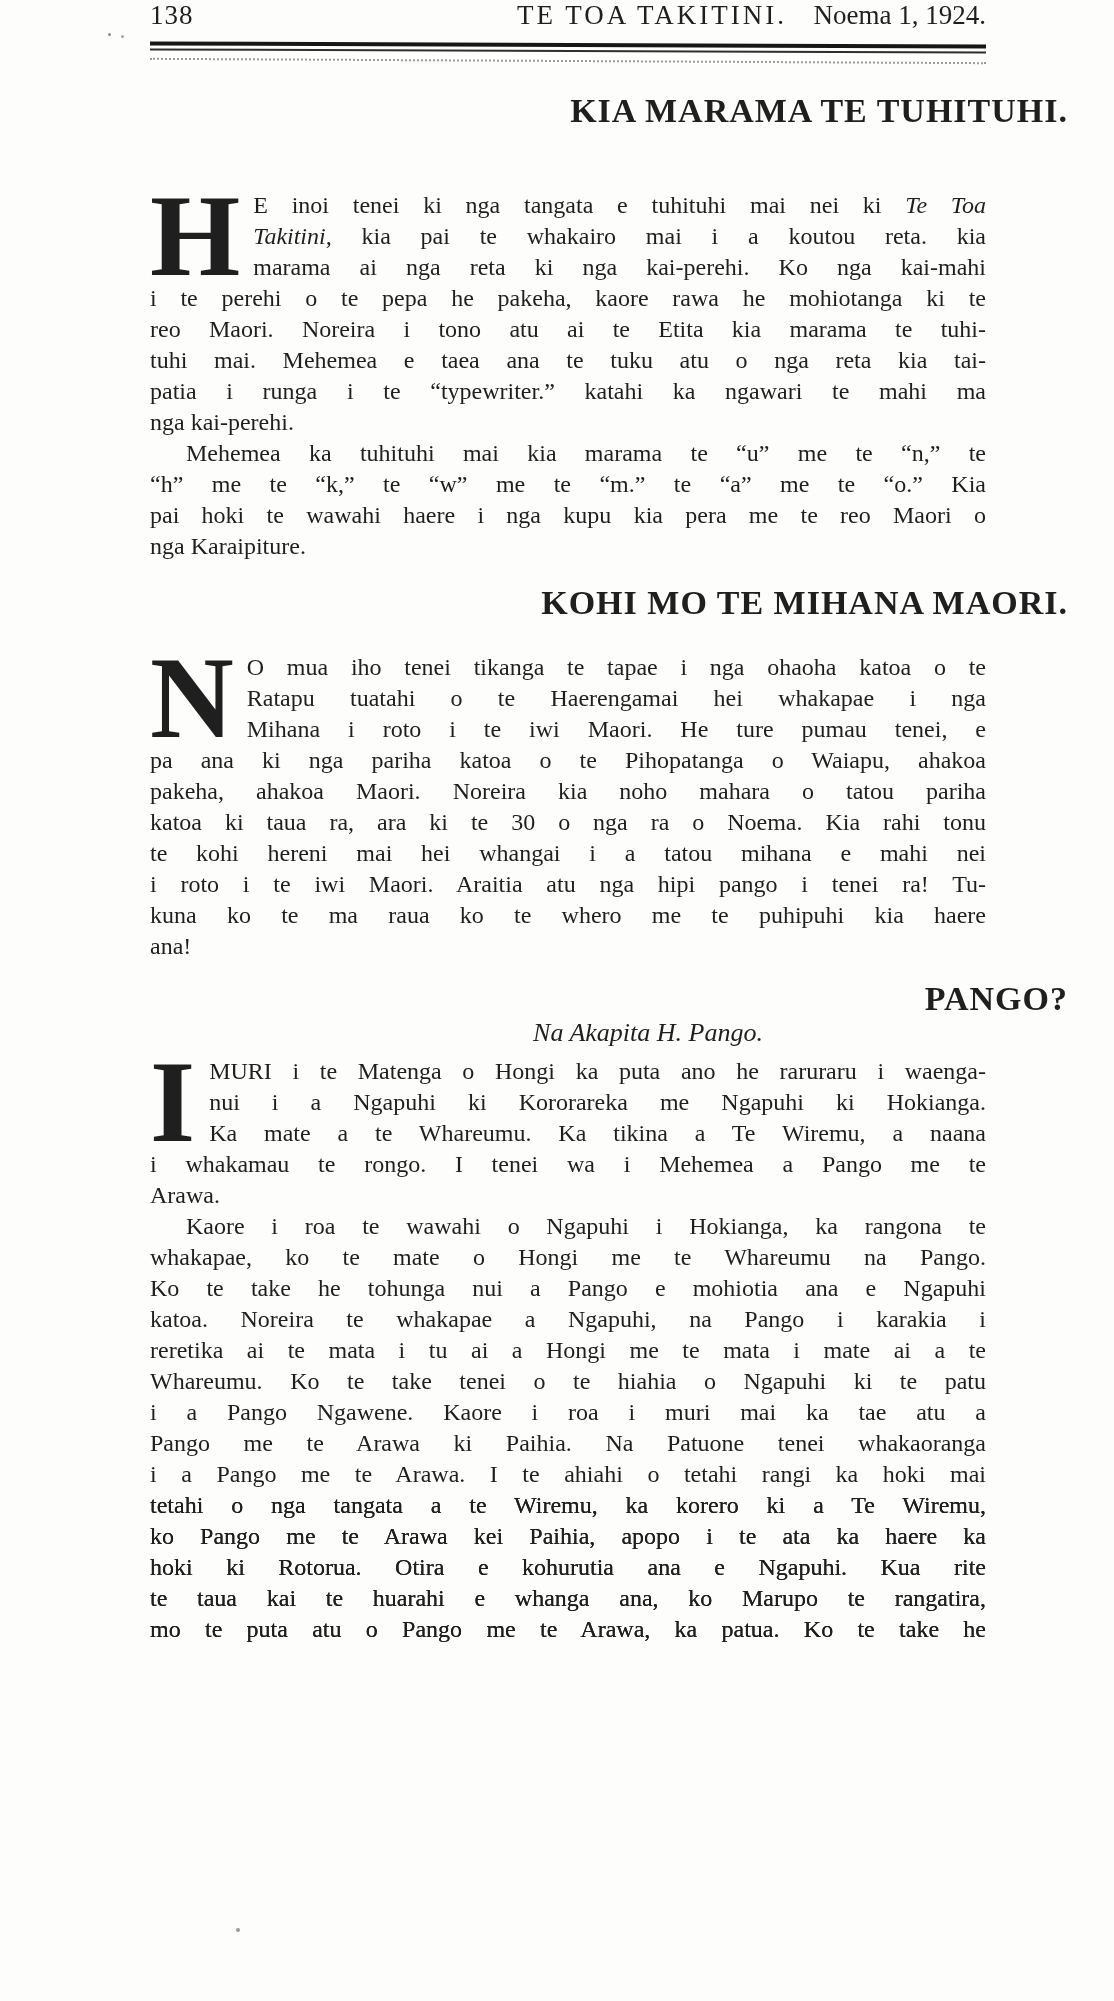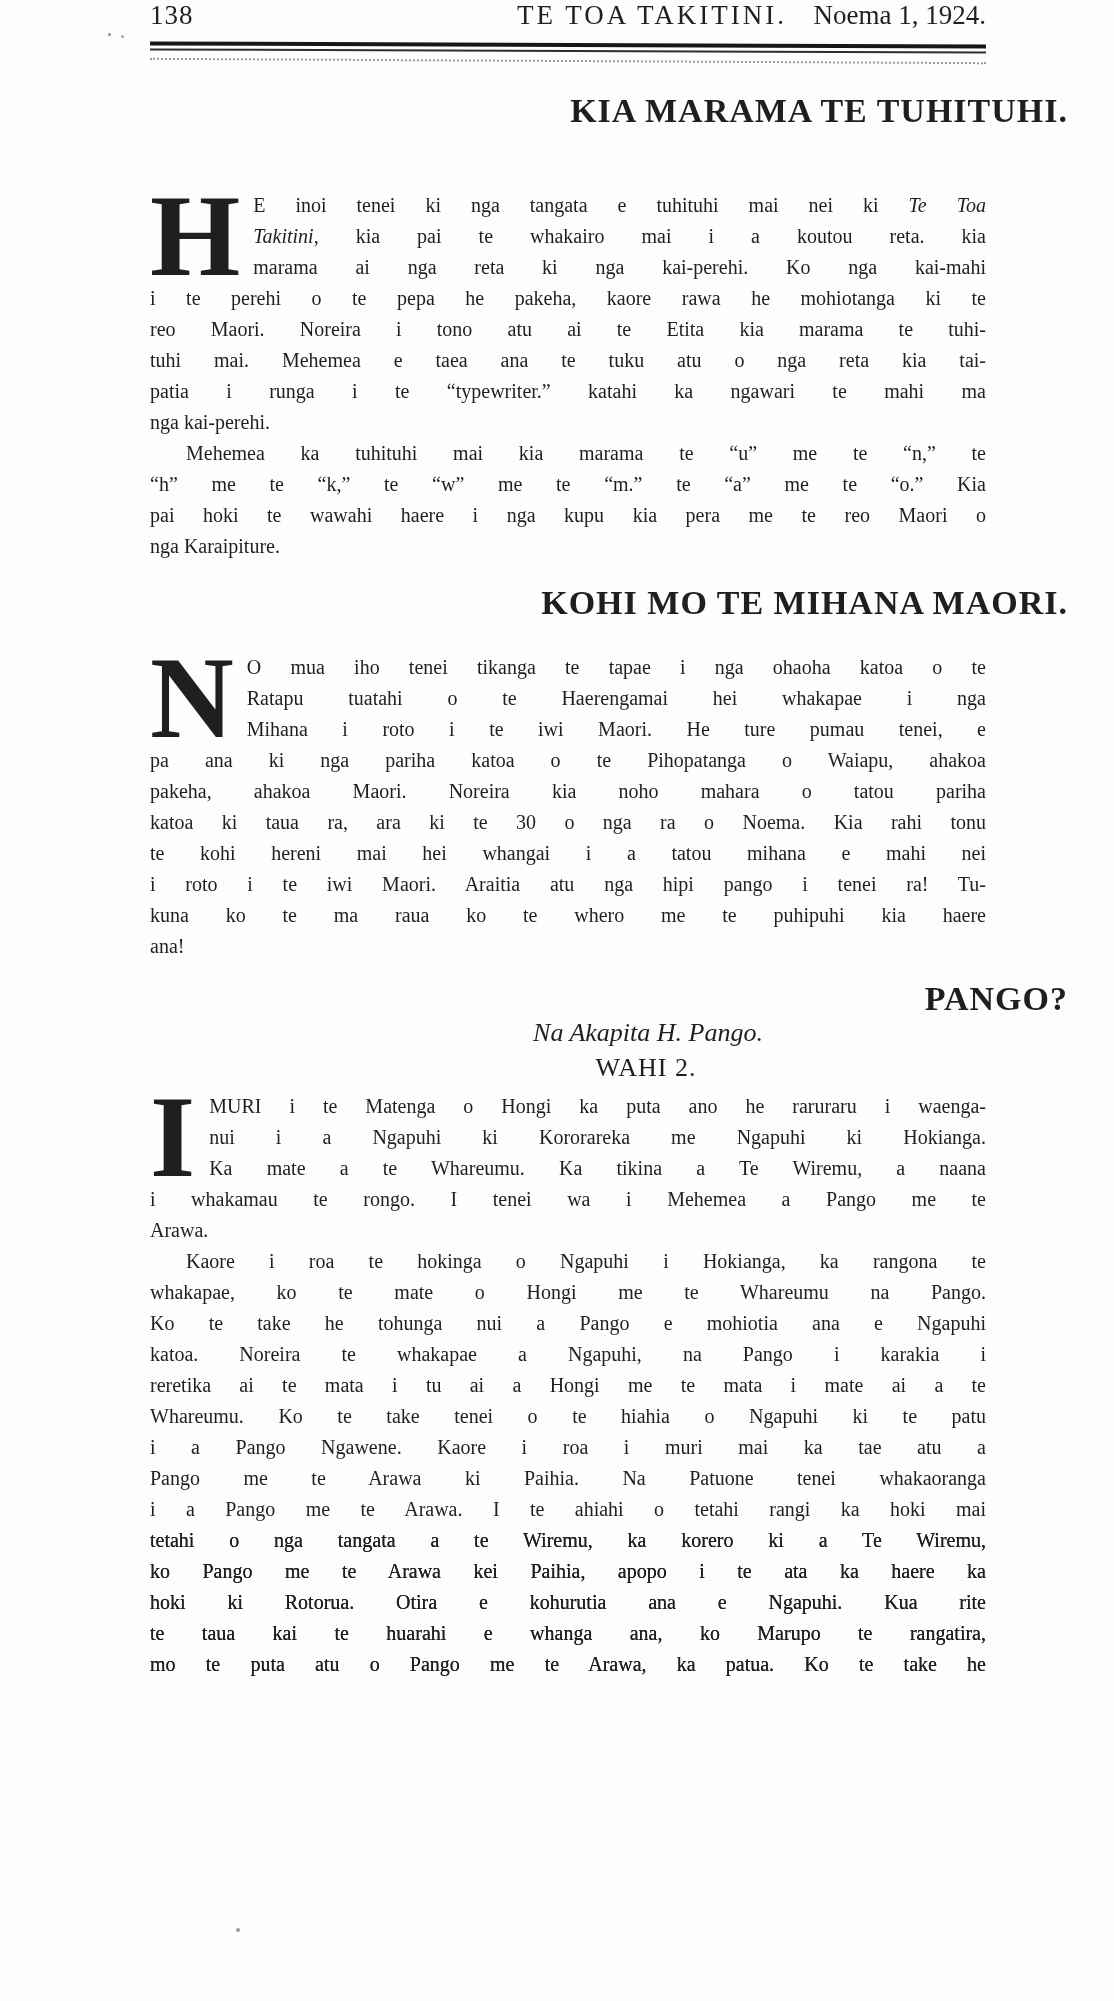--- a/index.html
+++ b/index.html
@@ -33,21 +33,21 @@
   .byline{font-style:italic;font-size:26px;line-height:30px;
           text-align:center;position:relative;left:80px;}
   .subhead{margin-top:4px;font-size:26px;line-height:31px;letter-spacing:1px;
            text-align:center;position:relative;left:78px;}
 
   
   .para{margin:0;}
   .p-first{margin-top:60px;}
   .p-sec2{margin-top:30px;}
   .p-sec3{margin-top:8px;}
-  .line{font-size:20px;line-height:31px;
+  .line{font-size:24px;line-height:31px;
         text-align:justify;text-align-last:justify;text-justify:inter-word;}
   .line.short{text-align-last:left;}
   .line.findent{padding-left:36px;}
   .line.heavy{text-shadow:0 0 0.5px #1a1a1a;}
   .ital{font-style:italic;}
 
   
   .cap-row{display:flex;align-items:flex-start;}
   .cap{display:block;flex:0 0 auto;font-weight:700;font-size:116px;
        line-height:93px;height:93px;padding-right:13px;}
@@ -125,37 +125,36 @@
       <div class="line">te kohi hereni mai hei whangai i a tatou mihana e mahi nei</div>
       <div class="line">i roto i te iwi Maori.  Araitia atu nga hipi pango i tenei ra!  Tu-</div>
       <div class="line">kuna ko te ma raua ko te whero me te puhipuhi kia haere</div>
       <div class="line short">ana!</div>
     </div>
   </div>
 
   <div>
     <h1 class="heading h-pango">PANGO?</h1>
     <div class="byline">Na Akapita H. Pango.</div>
-    <div class="subhead">WAHI 2.</div>
 
     <div class="para p-sec3">
       <div class="cap-row">
         <span class="cap narrow">I</span>
         <div class="cap-lines">
           <div class="line">MURI i te Matenga o Hongi ka puta ano he raruraru i waenga-</div>
           <div class="line">nui i a Ngapuhi ki Kororareka me Ngapuhi ki Hokianga.</div>
           <div class="line">Ka mate a te Whareumu.  Ka tikina a Te Wiremu, a naana</div>
         </div>
       </div>
       <div class="line">i whakamau te rongo.  I tenei wa i Mehemea a Pango me te</div>
       <div class="line short">Arawa.</div>
     </div>
 
     <div class="para">
-      <div class="line findent">Kaore i roa te hokinga o Ngapuhi i Hokianga, ka rangona te</div>
+      <div class="line findent">Kaore i roa te wawahi o Ngapuhi i Hokianga, ka rangona te</div>
       <div class="line">whakapae, ko te mate o Hongi me te Whareumu na Pango.</div>
       <div class="line">Ko te take he tohunga nui a Pango e mohiotia ana e Ngapuhi</div>
       <div class="line">katoa.  Noreira te whakapae a Ngapuhi, na Pango i karakia i</div>
       <div class="line">reretika ai te mata i tu ai a Hongi me te mata i mate ai a te</div>
       <div class="line">Whareumu.  Ko te take tenei o te hiahia o Ngapuhi ki te patu</div>
       <div class="line">i a Pango Ngawene.  Kaore i roa i muri mai ka tae atu a</div>
       <div class="line">Pango me te Arawa ki Paihia.  Na Patuone tenei whakaoranga</div>
       <div class="line">i a Pango me te Arawa.  I te ahiahi o tetahi rangi ka hoki mai</div>
       <div class="line heavy">tetahi o nga tangata a te Wiremu, ka korero ki a Te Wiremu,</div>
       <div class="line heavy">ko Pango me te Arawa kei Paihia, apopo i te ata ka haere ka</div>

